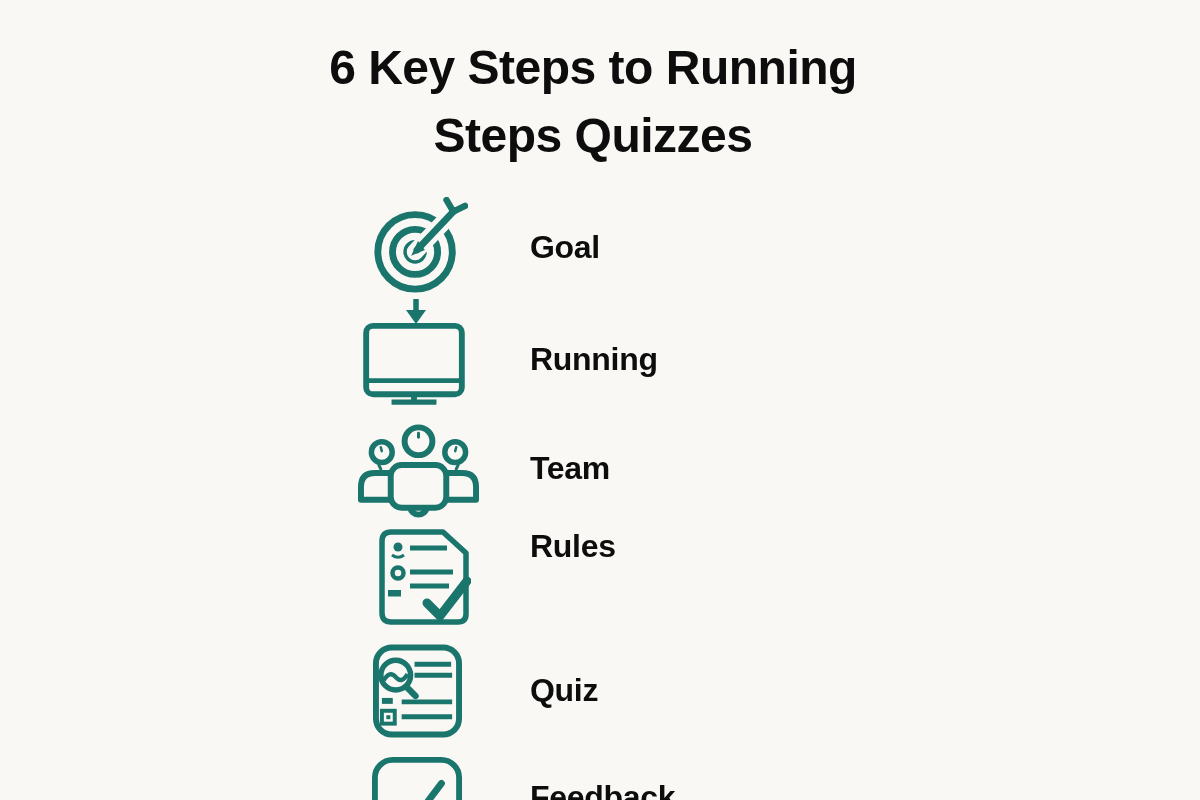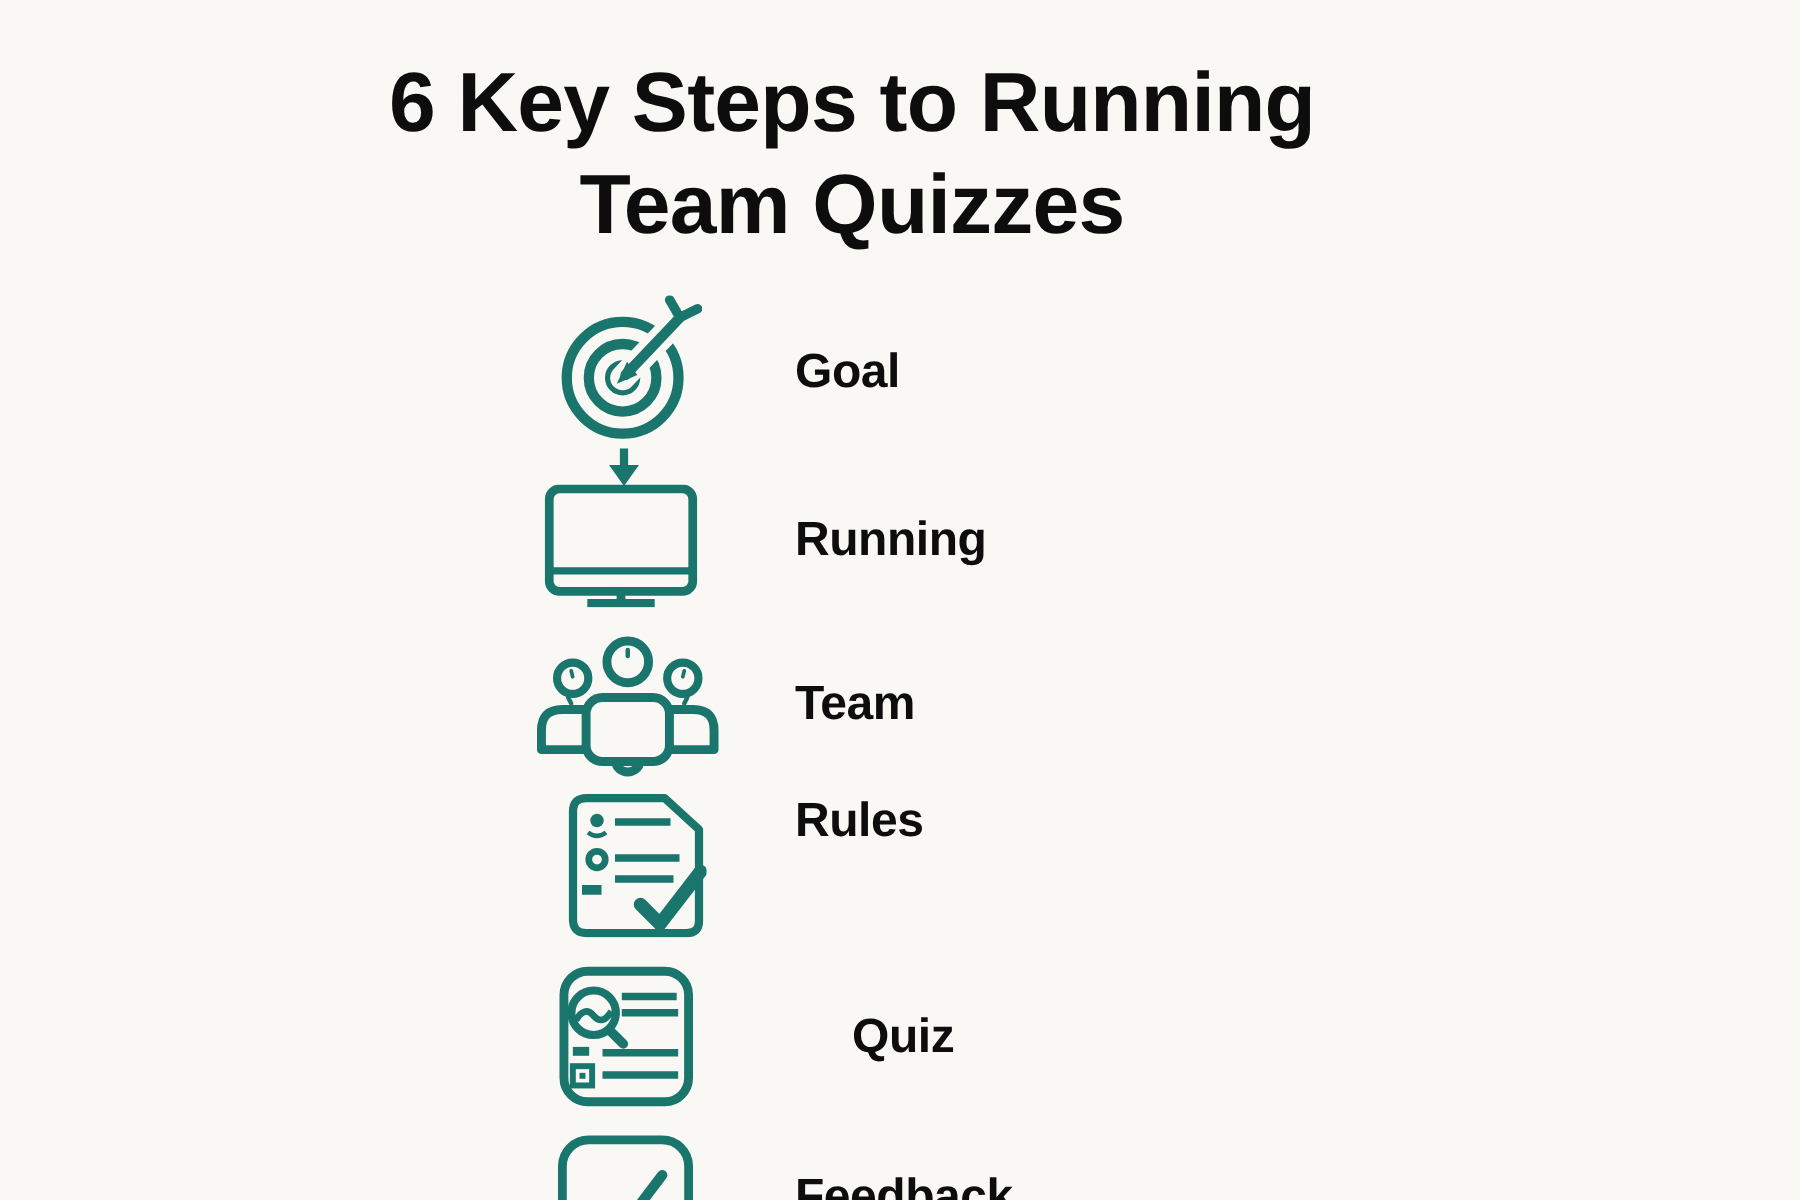--- a/index.html
+++ b/index.html
@@ -20,25 +20,26 @@
     background: var(--background, #faf8f4);
     overflow: hidden;
   }
   .title {
     position: absolute;
     top: 34px;
     left: 0;
     width: 1136px;
     margin: 0;
     text-align: center;
-    font-size: 56px;
+    font-size: 48px;
     line-height: 68px;
     font-weight: bold;
     letter-spacing: -0.5px;
     color: var(--text, #0d0d0d);
+    padding-left: 25px;
   }
   .title-line { display: block; }
   .icon {
     position: absolute;
     display: block;
     color: var(--accent, #1a756c);
   }
   .icon svg { display: block; width: 100%; height: 100%; }
   .step-label {
     position: absolute;
@@ -52,21 +53,21 @@
     white-space: nowrap;
   }
 </style>
 </head>
 <body>
 
 <div class="canvas">
 
   <h1 class="title">
     <span class="title-line">6 Key Steps to Running</span>
-    <span class="title-line">Team Quizzes</span>
+    <span class="title-line">Steps Quizzes</span>
   </h1>
 
   <span class="icon" style="left:370px; top:197px; width:98px; height:98px;">
     <svg viewBox="0 0 100 100" fill="none" stroke="currentColor">
       <circle cx="46" cy="56" r="38" stroke-width="7"></circle>
       <circle cx="46" cy="56" r="23" stroke-width="7"></circle>
       <circle cx="46" cy="56" r="9" stroke-width="6"></circle>
       <line x1="92" y1="8" x2="46" y2="56" stroke="var(--background, #faf8f4)" stroke-width="17" stroke-linecap="round"></line>
       <line x1="86" y1="14" x2="48" y2="54" stroke-width="7" stroke-linecap="round"></line>
       <polygon points="42,60 56,54 49,45" fill="currentColor" stroke="none"></polygon>
@@ -134,21 +135,21 @@
       <line x1="35" y1="43" x2="44" y2="52" stroke-width="6.5" stroke-linecap="round"></line>
       <line x1="43" y1="20" x2="80" y2="20" stroke-width="5"></line>
       <line x1="43" y1="31" x2="81" y2="31" stroke-width="5"></line>
       <rect x="10" y="54" width="11" height="6" fill="currentColor" stroke="none"></rect>
       <line x1="30" y1="58" x2="81" y2="58" stroke-width="5"></line>
       <rect x="10" y="67" width="13" height="13" stroke-width="4"></rect>
       <rect x="14.5" y="71.5" width="4" height="4" fill="currentColor" stroke="none"></rect>
       <line x1="30" y1="73" x2="81" y2="73" stroke-width="5"></line>
     </svg>
   </span>
-  <span class="step-label" style="top:666px;margin-left:38px;">Quiz</span>
+  <span class="step-label" style="top:666px;">Quiz</span>
 
   <span class="icon" style="left:371px; top:756px; width:92px; height:92px;">
     <svg viewBox="0 0 94 94" fill="none" stroke="currentColor">
       <rect x="4" y="4" width="86" height="86" rx="18" stroke-width="6"></rect>
       <polyline points="22,52 41,69 72,28" stroke-width="7" stroke-linecap="round" stroke-linejoin="round"></polyline>
     </svg>
   </span>
   <span class="step-label" style="top:773px;">Feedback</span>
 
 </div>

